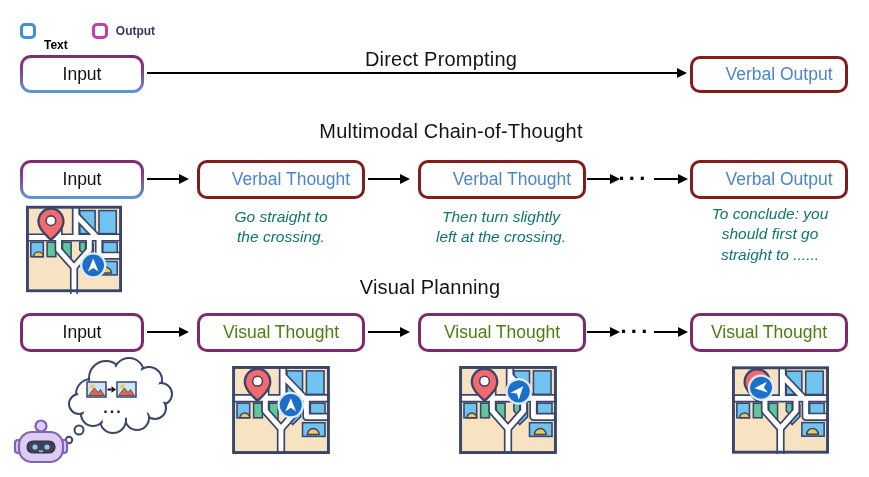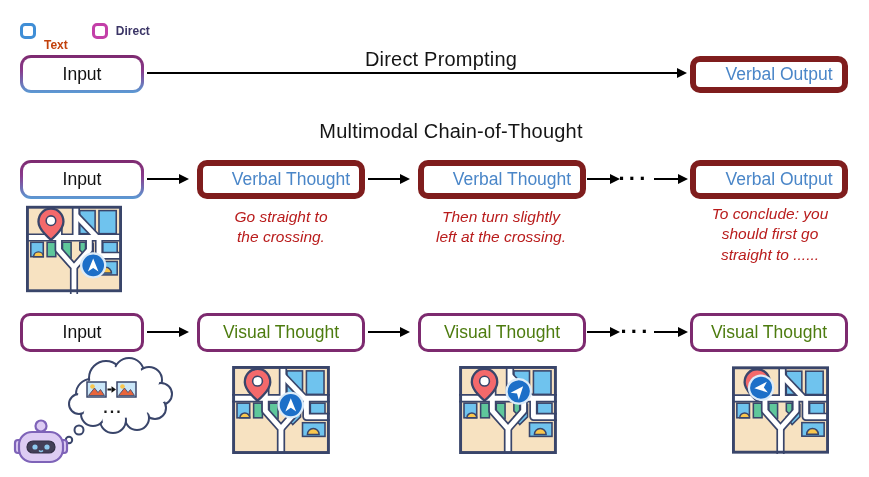--- a/index.html
+++ b/index.html
@@ -5,47 +5,47 @@
   html,body{margin:0;padding:0;background:#fff;}
   #canvas{
     position:relative;width:869px;height:477px;background:#fff;overflow:hidden;
     font-family:"Liberation Sans",sans-serif;color:#111;
   }
   .sec-title{position:absolute;font-size:20px;color:#151515;text-align:center;letter-spacing:.2px;}
   .box{
     position:absolute;display:flex;align-items:center;justify-content:center;
     background:#fff;border-radius:10px;font-size:17.5px;box-sizing:border-box;
   }
-  .box.blue{border:6px solid #7f1d1d;color:#4a86c8;padding-left:20px;}
+  .box.blue{border:3px solid #7f1d1d;color:#4a86c8;padding-left:20px;}
   .box.purple{border:3px solid #7d2a6f;color:#4d7c0f;}
   .box.inputtext{color:#111;}
   .gradwrap{
     position:absolute;border-radius:11px;padding:3px;box-sizing:border-box;
     background:linear-gradient(180deg,#7d2a6f 0%,#8a3a8c 40%,#5b9bd5 100%);
   }
   .gradwrap .inner{
     width:100%;height:100%;background:#fff;border-radius:8px;
     display:flex;align-items:center;justify-content:center;font-size:17.5px;color:#111;
   }
   .arrow{position:absolute;height:2px;background:#000;}
   .arrow::after{
     content:"";position:absolute;right:-9px;top:-4px;width:0;height:0;
     border-left:10px solid #000;border-top:5px solid transparent;border-bottom:5px solid transparent;
   }
   .dots{position:absolute;font-size:22px;font-weight:bold;color:#000;letter-spacing:3px;text-align:center;}
   .caption{
-    position:absolute;font-style:italic;color:#b91c1c;font-size:15.5px;line-height:1.32;
+    position:absolute;font-style:italic;color:#0f766e;font-size:15.5px;line-height:1.32;
     text-align:center;white-space:pre-line;
   }
   .legend{position:absolute;left:20px;top:10px;display:flex;align-items:center;gap:8px;}
   .swatch{width:16px;height:16px;border-radius:5px;background:#fff;box-sizing:border-box;}
   .swatch.blue{border:3px solid #3f8ed6;}
   .swatch.magenta{border:3px solid #c33fa8;margin-left:16px;}
   .legend-label{font-size:12px;font-weight:bold;}
-  .legend-label.blue{color:#c2410c;margin-top:28px;}
+  .legend-label.blue{color:#000000;margin-top:28px;}
   .legend-label.dark{color:#3b3566;}
   svg{display:block;}
 </style>
 </head>
 <body>
 
 <div id="canvas">
 
   <svg width="0" height="0" style="position:absolute" aria-hidden="true">
     <defs>
@@ -90,21 +90,21 @@
         <circle r="12.5" fill="#1c6fc8" stroke="#dcebf8" stroke-width="2.4"></circle>
         <path d="M0 -7 L5.5 6.5 L0 2.8 L-5.5 6.5 Z" fill="#fff"></path>
       </g>
     </defs>
   </svg>
 
   <div class="legend">
     <span class="swatch blue"></span>
     <span class="legend-label blue">Text</span>
     <span class="swatch magenta"></span>
-    <span class="legend-label dark">Direct</span>
+    <span class="legend-label dark">Output</span>
   </div>
 
   <div class="sec-title" style="left:241px;top:48px;width:400px;">Direct Prompting</div>
 
   <div class="gradwrap" style="left:20px;top:55px;width:124px;height:38px;">
     <div class="inner">Input</div>
   </div>
 
   <div class="arrow" style="left:147px;top:72px;width:531px;"></div>
 
@@ -138,20 +138,21 @@
 should first go
 straight to ......</div>
 
   <svg style="position:absolute;left:26px;top:204px;" width="96" height="90" viewBox="0 0 100 90">
     <use href="#mapbase"></use>
     <g transform="translate(70,62)">
         <use href="#navarrow" transform="rotate(0)"></use>
       </g>
   </svg>
 
+  <div class="sec-title" style="left:230px;top:276px;width:400px;">Visual Planning</div>
 
   <div class="box purple inputtext" style="left:20px;top:313px;width:124px;height:39px;">Input</div>
 
   <div class="arrow" style="left:147px;top:331px;width:33px;"></div>
 
   <div class="box purple" style="left:197px;top:313px;width:168px;height:39px;">Visual Thought</div>
 
   <div class="arrow" style="left:368px;top:331px;width:33px;"></div>
 
   <div class="box purple" style="left:418px;top:313px;width:168px;height:39px;">Visual Thought</div>

